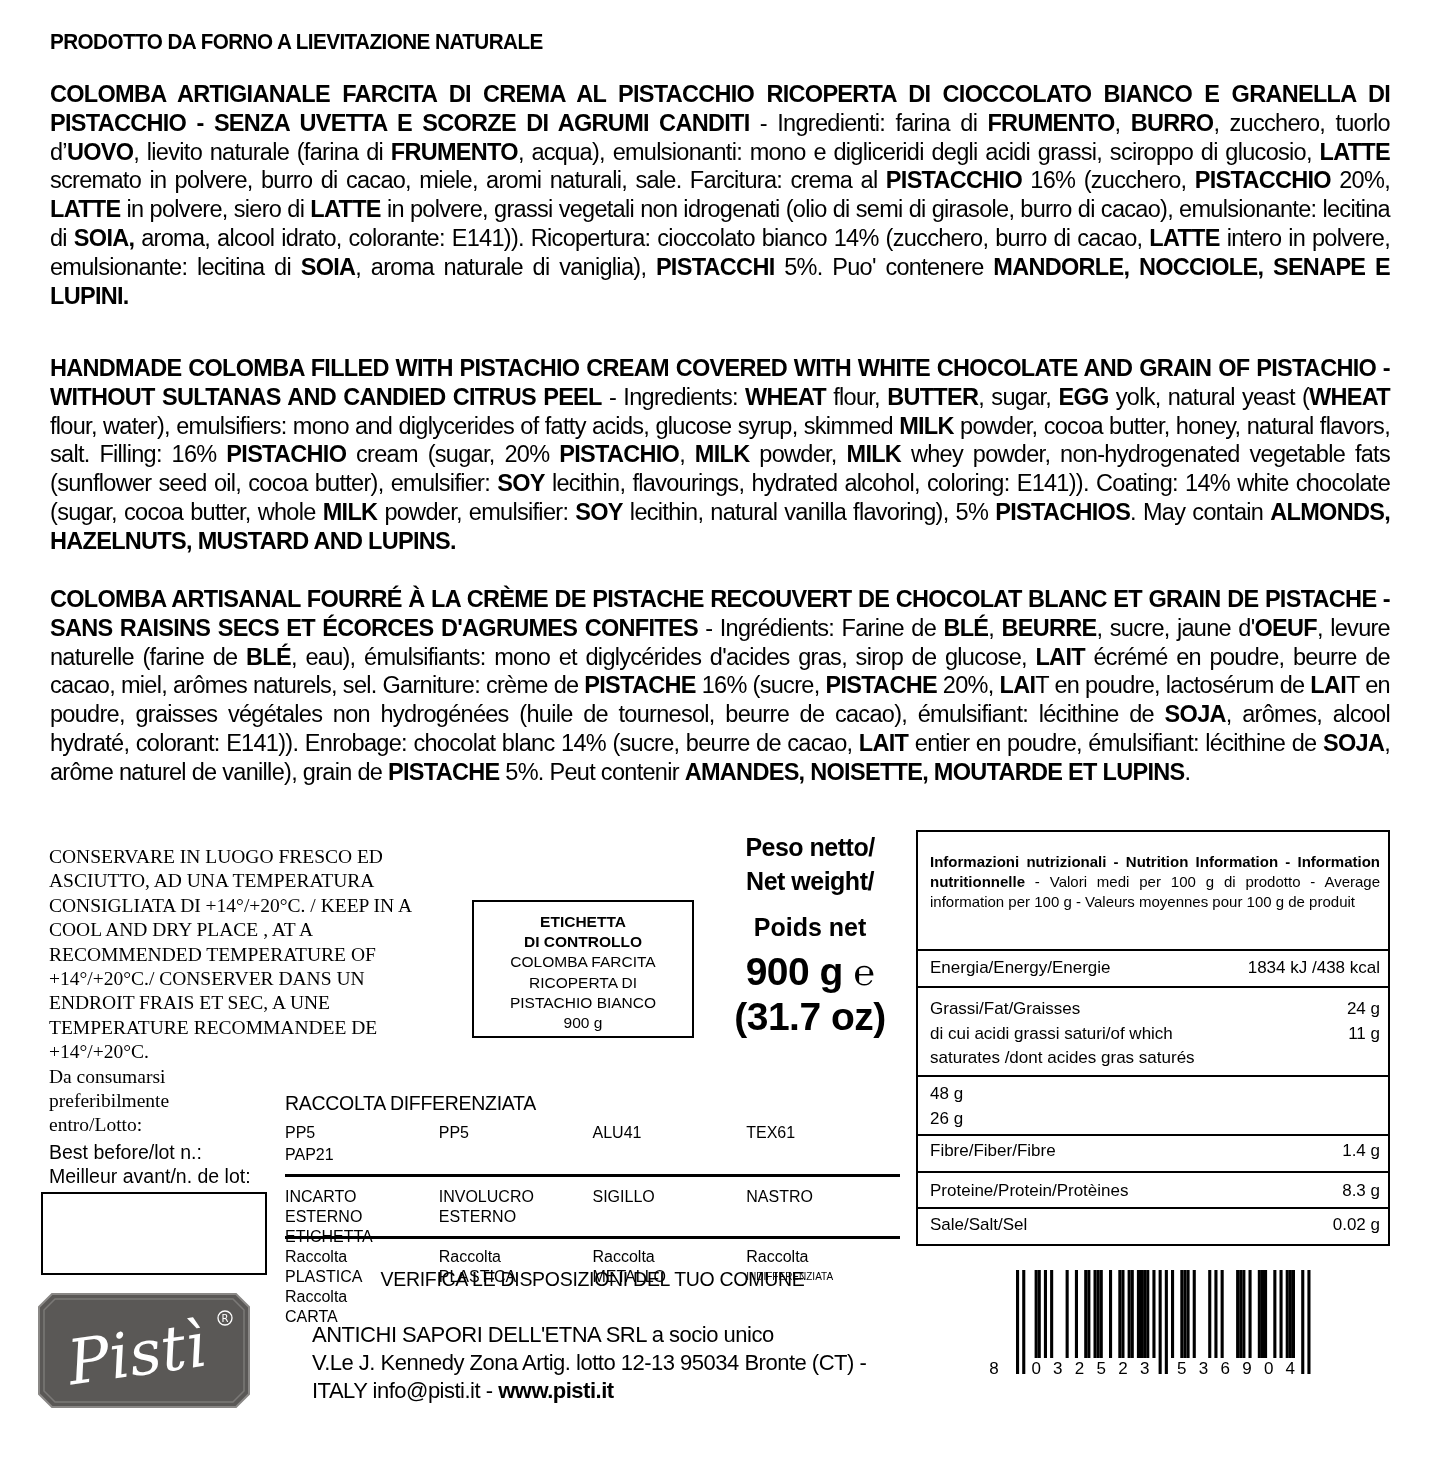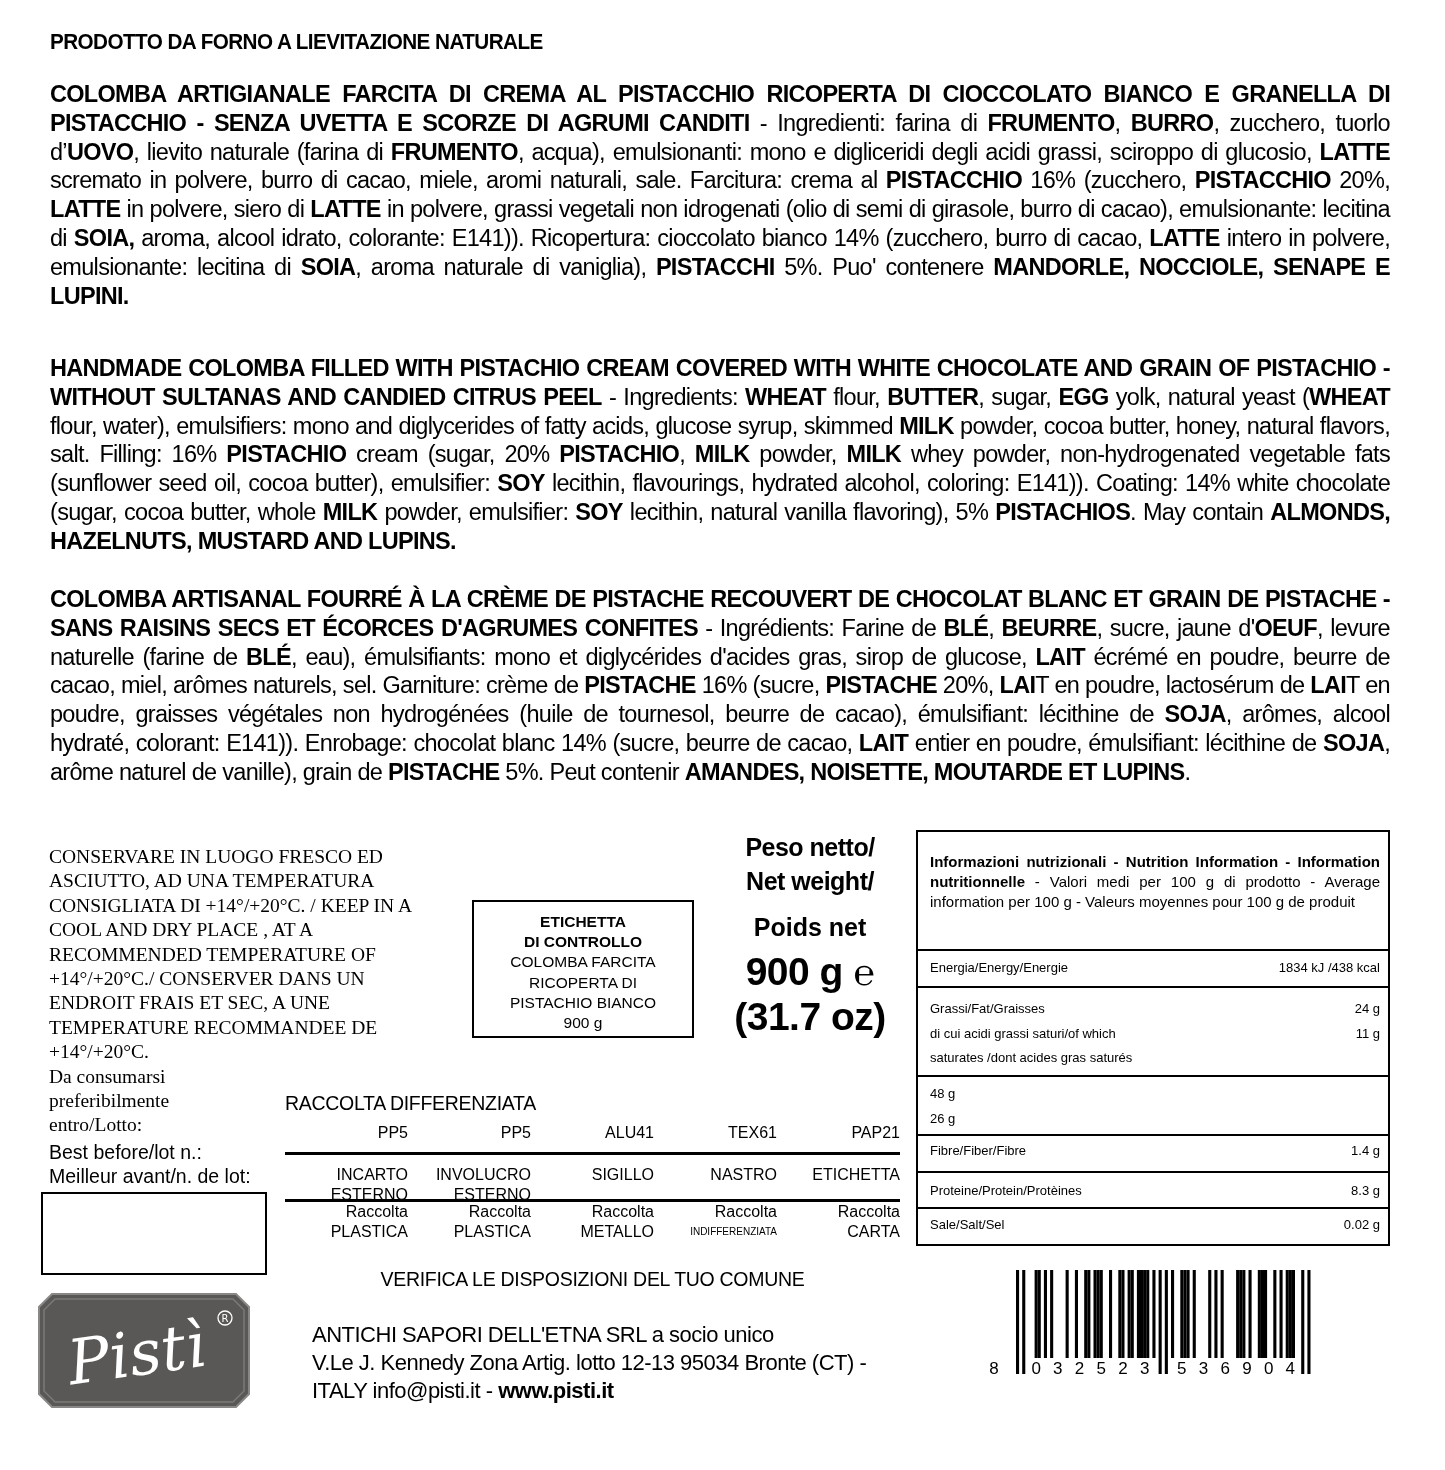--- a/index.html
+++ b/index.html
@@ -20,31 +20,31 @@
   .control .b { font-weight: bold; }
 
   .weight { left: 725px; top: 830px; width: 170px; text-align: center; font-family: "Liberation Sans", sans-serif; font-weight: bold; }
   .weight .l1 { font-size: 25px; line-height: 34px; letter-spacing: -0.5px; }
   .weight .l3 { font-size: 25px; line-height: 34px; margin-top: 12px; }
   .weight .big { font-size: 39px; line-height: 44px; margin-top: 6px; letter-spacing: -0.5px; }
   .weight .e { font-weight: normal; font-family: "DejaVu Serif", serif; font-size: 36px; }
 
   .nutri { left: 916px; top: 830px; width: 474px; height: 416px; border: 2.5px solid #000; box-sizing: border-box; font-family: "Liberation Sans", sans-serif; }
   .nutri .head { padding: 20px 8px 10px 12px; font-size: 15px; line-height: 20px; text-align: justify; border-bottom: 2.5px solid #000; height: 119px; box-sizing: border-box; }
-  .nutri .row { border-bottom: 2px solid #000; padding: 0 8px 0 12px; font-size: 13px; line-height: 24.5px; display: flex; justify-content: space-between; box-sizing: border-box; }
+  .nutri .row { border-bottom: 2px solid #000; padding: 0 8px 0 12px; font-size: 17px; line-height: 24.5px; display: flex; justify-content: space-between; box-sizing: border-box; }
   .nutri .row:last-child { border-bottom: none; }
   .nutri .row .lbl { white-space: pre-line; }
   .nutri .row .val { text-align: right; white-space: pre-line; }
 
   .recycle { left: 285px; top: 1090px; width: 615px; font-family: "Liberation Sans", sans-serif; }
   .recycle .rt { text-align: left; font-size: 19.5px; line-height: 26px; letter-spacing: -0.3px; }
-  .recycle .grid { display: grid; grid-template-columns: repeat(5, 1fr); text-align: right; }
+  .recycle .grid { display: grid; grid-template-columns: repeat(4, 1fr); text-align: left; }
   .recycle .codes { font-size: 16px; line-height: 22px; margin-top: 6px; padding-bottom: 8px; border-bottom: 3px solid #000; }
-  .recycle .parts { font-size: 16px; line-height: 20px; padding-top: 10px; height: 47px; box-sizing: border-box; border-bottom: 3px solid #000; }
-  .recycle .coll { font-size: 16px; line-height: 20px; }
+  .recycle .parts { font-size: 16px; line-height: 20px; padding-top: 10px; height: 62px; box-sizing: border-box; border-bottom: 3px solid #000; }
+  .recycle .coll { font-size: 16px; line-height: 20px; padding-top: 8px; }
   .recycle .coll .small { font-size: 10px; }
   .verifica { left: 285px; top: 1268px; width: 615px; text-align: center; font-family: "Liberation Sans", sans-serif; font-size: 19.5px; letter-spacing: -0.3px; }
 
   .logo { left: 38px; top: 1293px; width: 212px; height: 115px; }
   .company { left: 312px; top: 1321px; font-family: "Liberation Sans", sans-serif; font-size: 22px; line-height: 28px; letter-spacing: -0.5px; }
   .company b { font-weight: bold; }
 
   .barcode { left: 980px; top: 1270px; width: 340px; height: 110px; }
 </style>
 </head>

